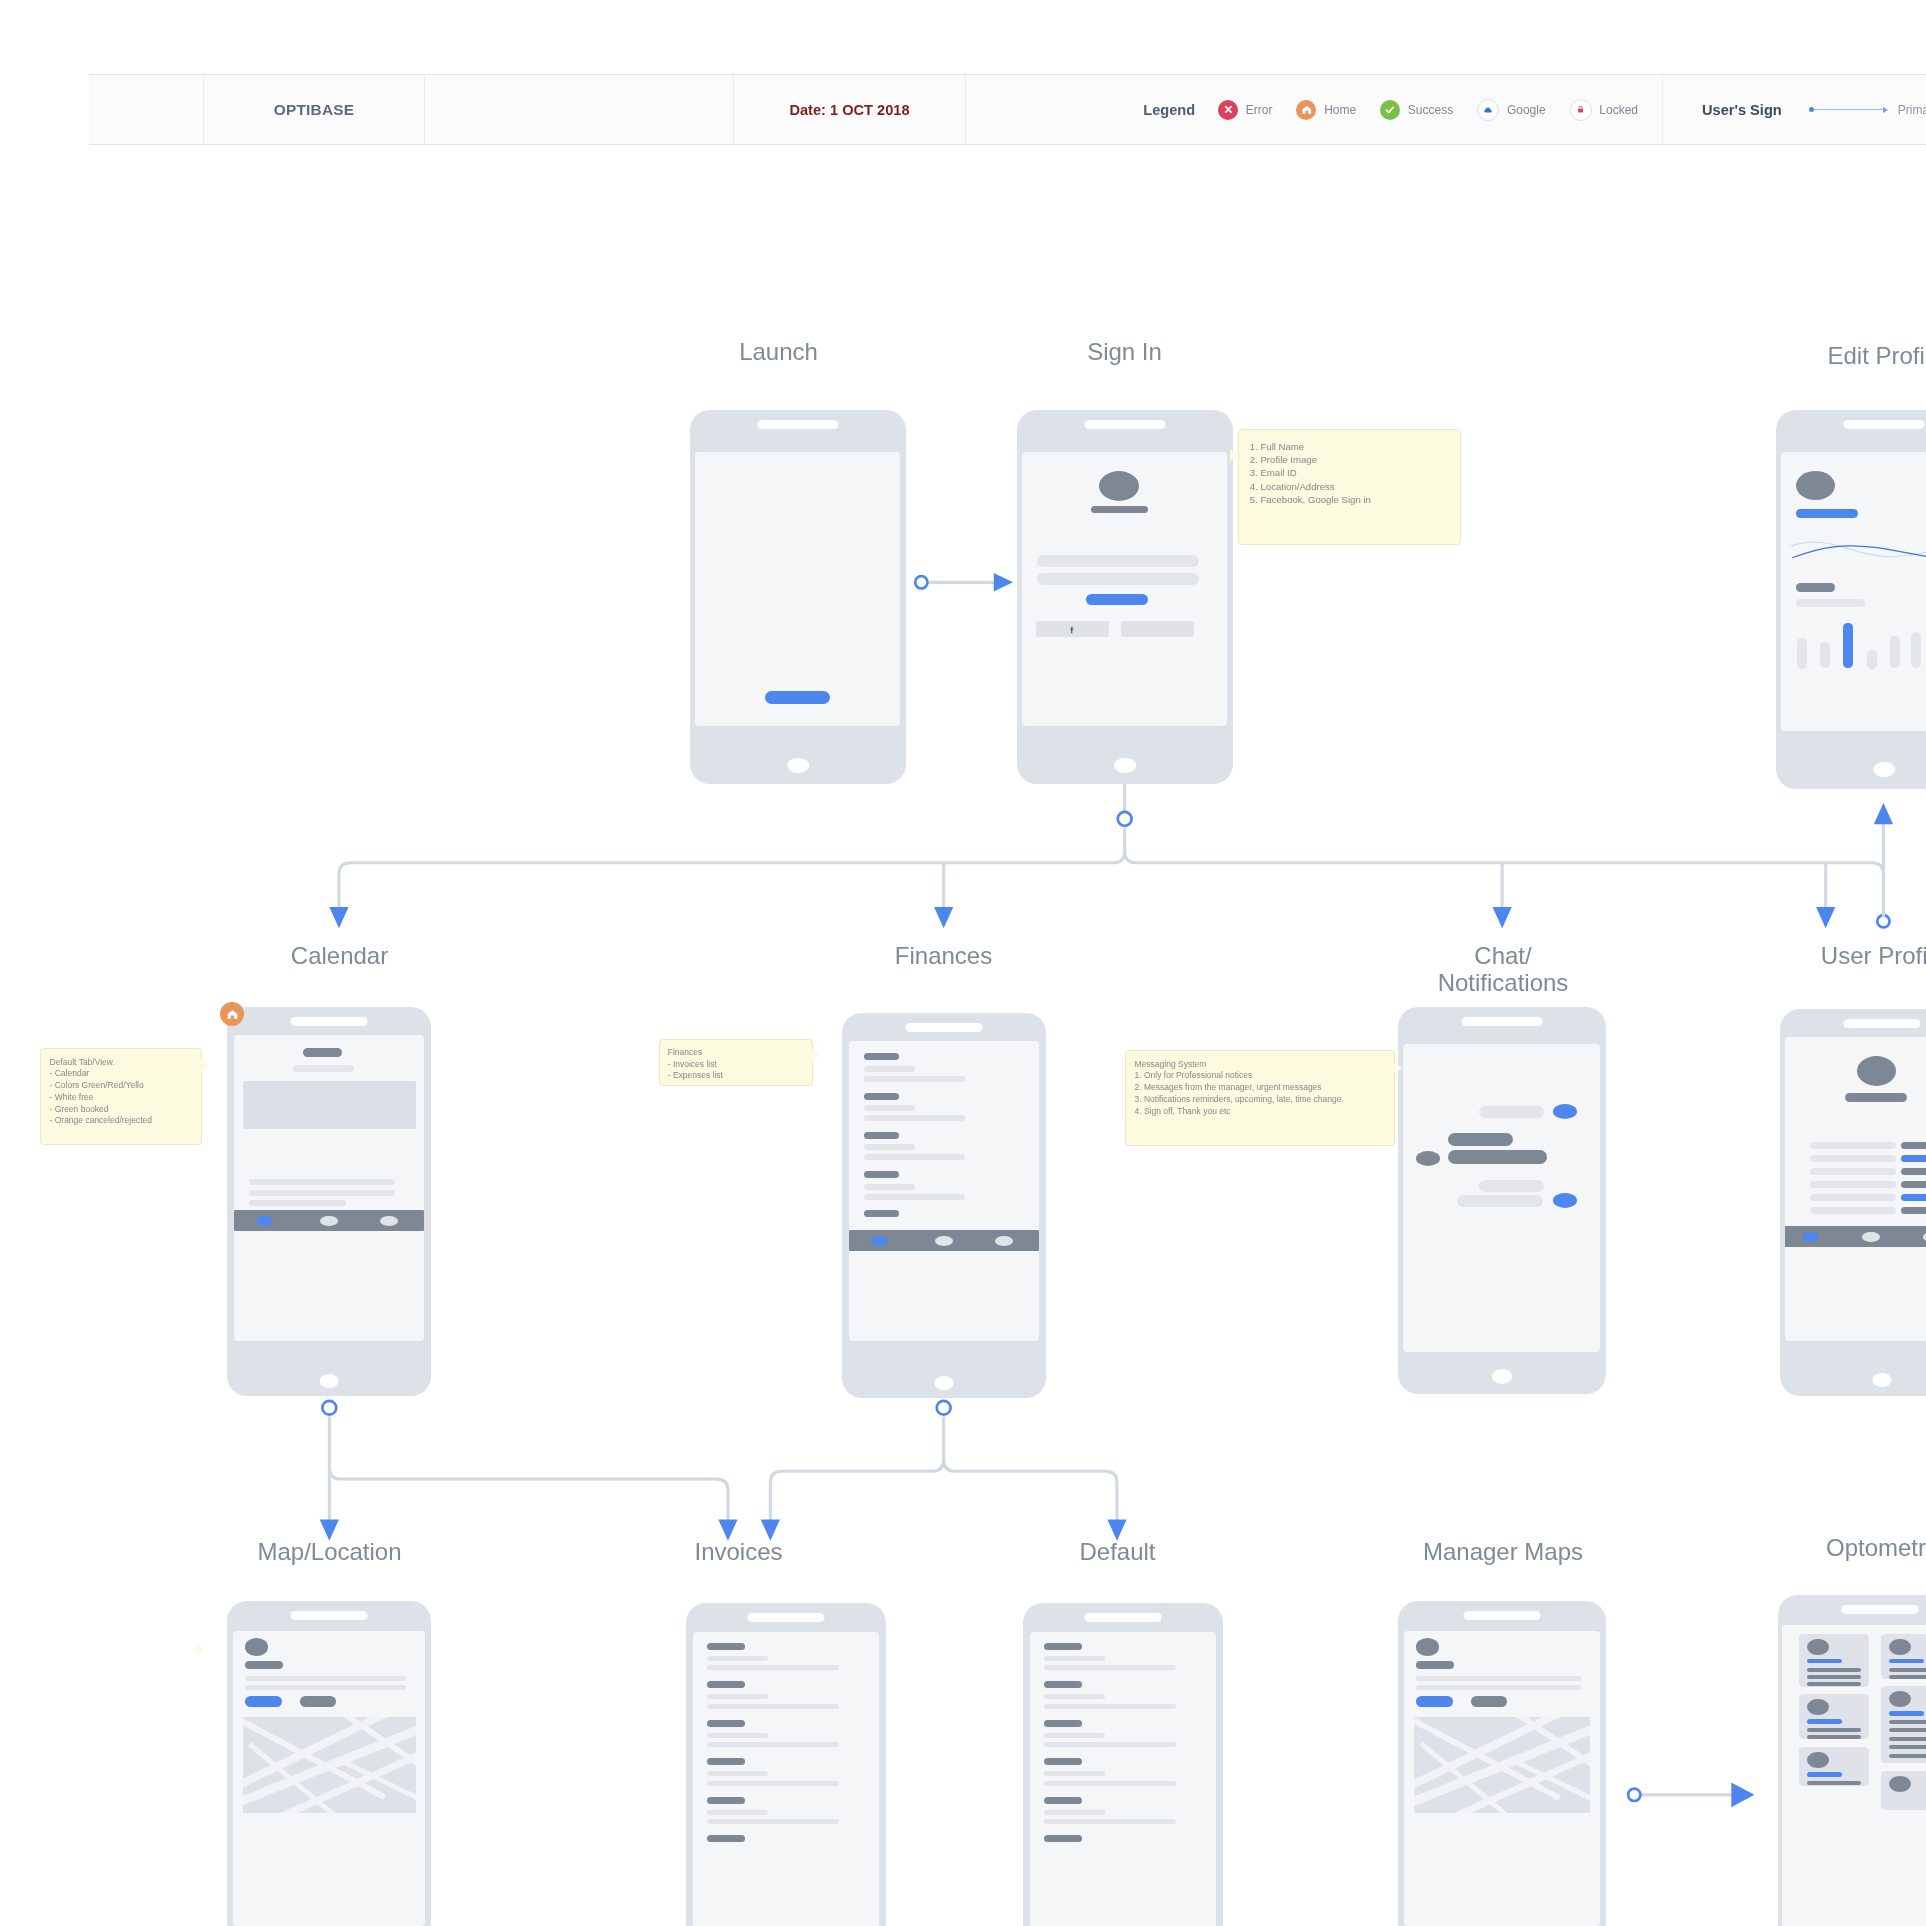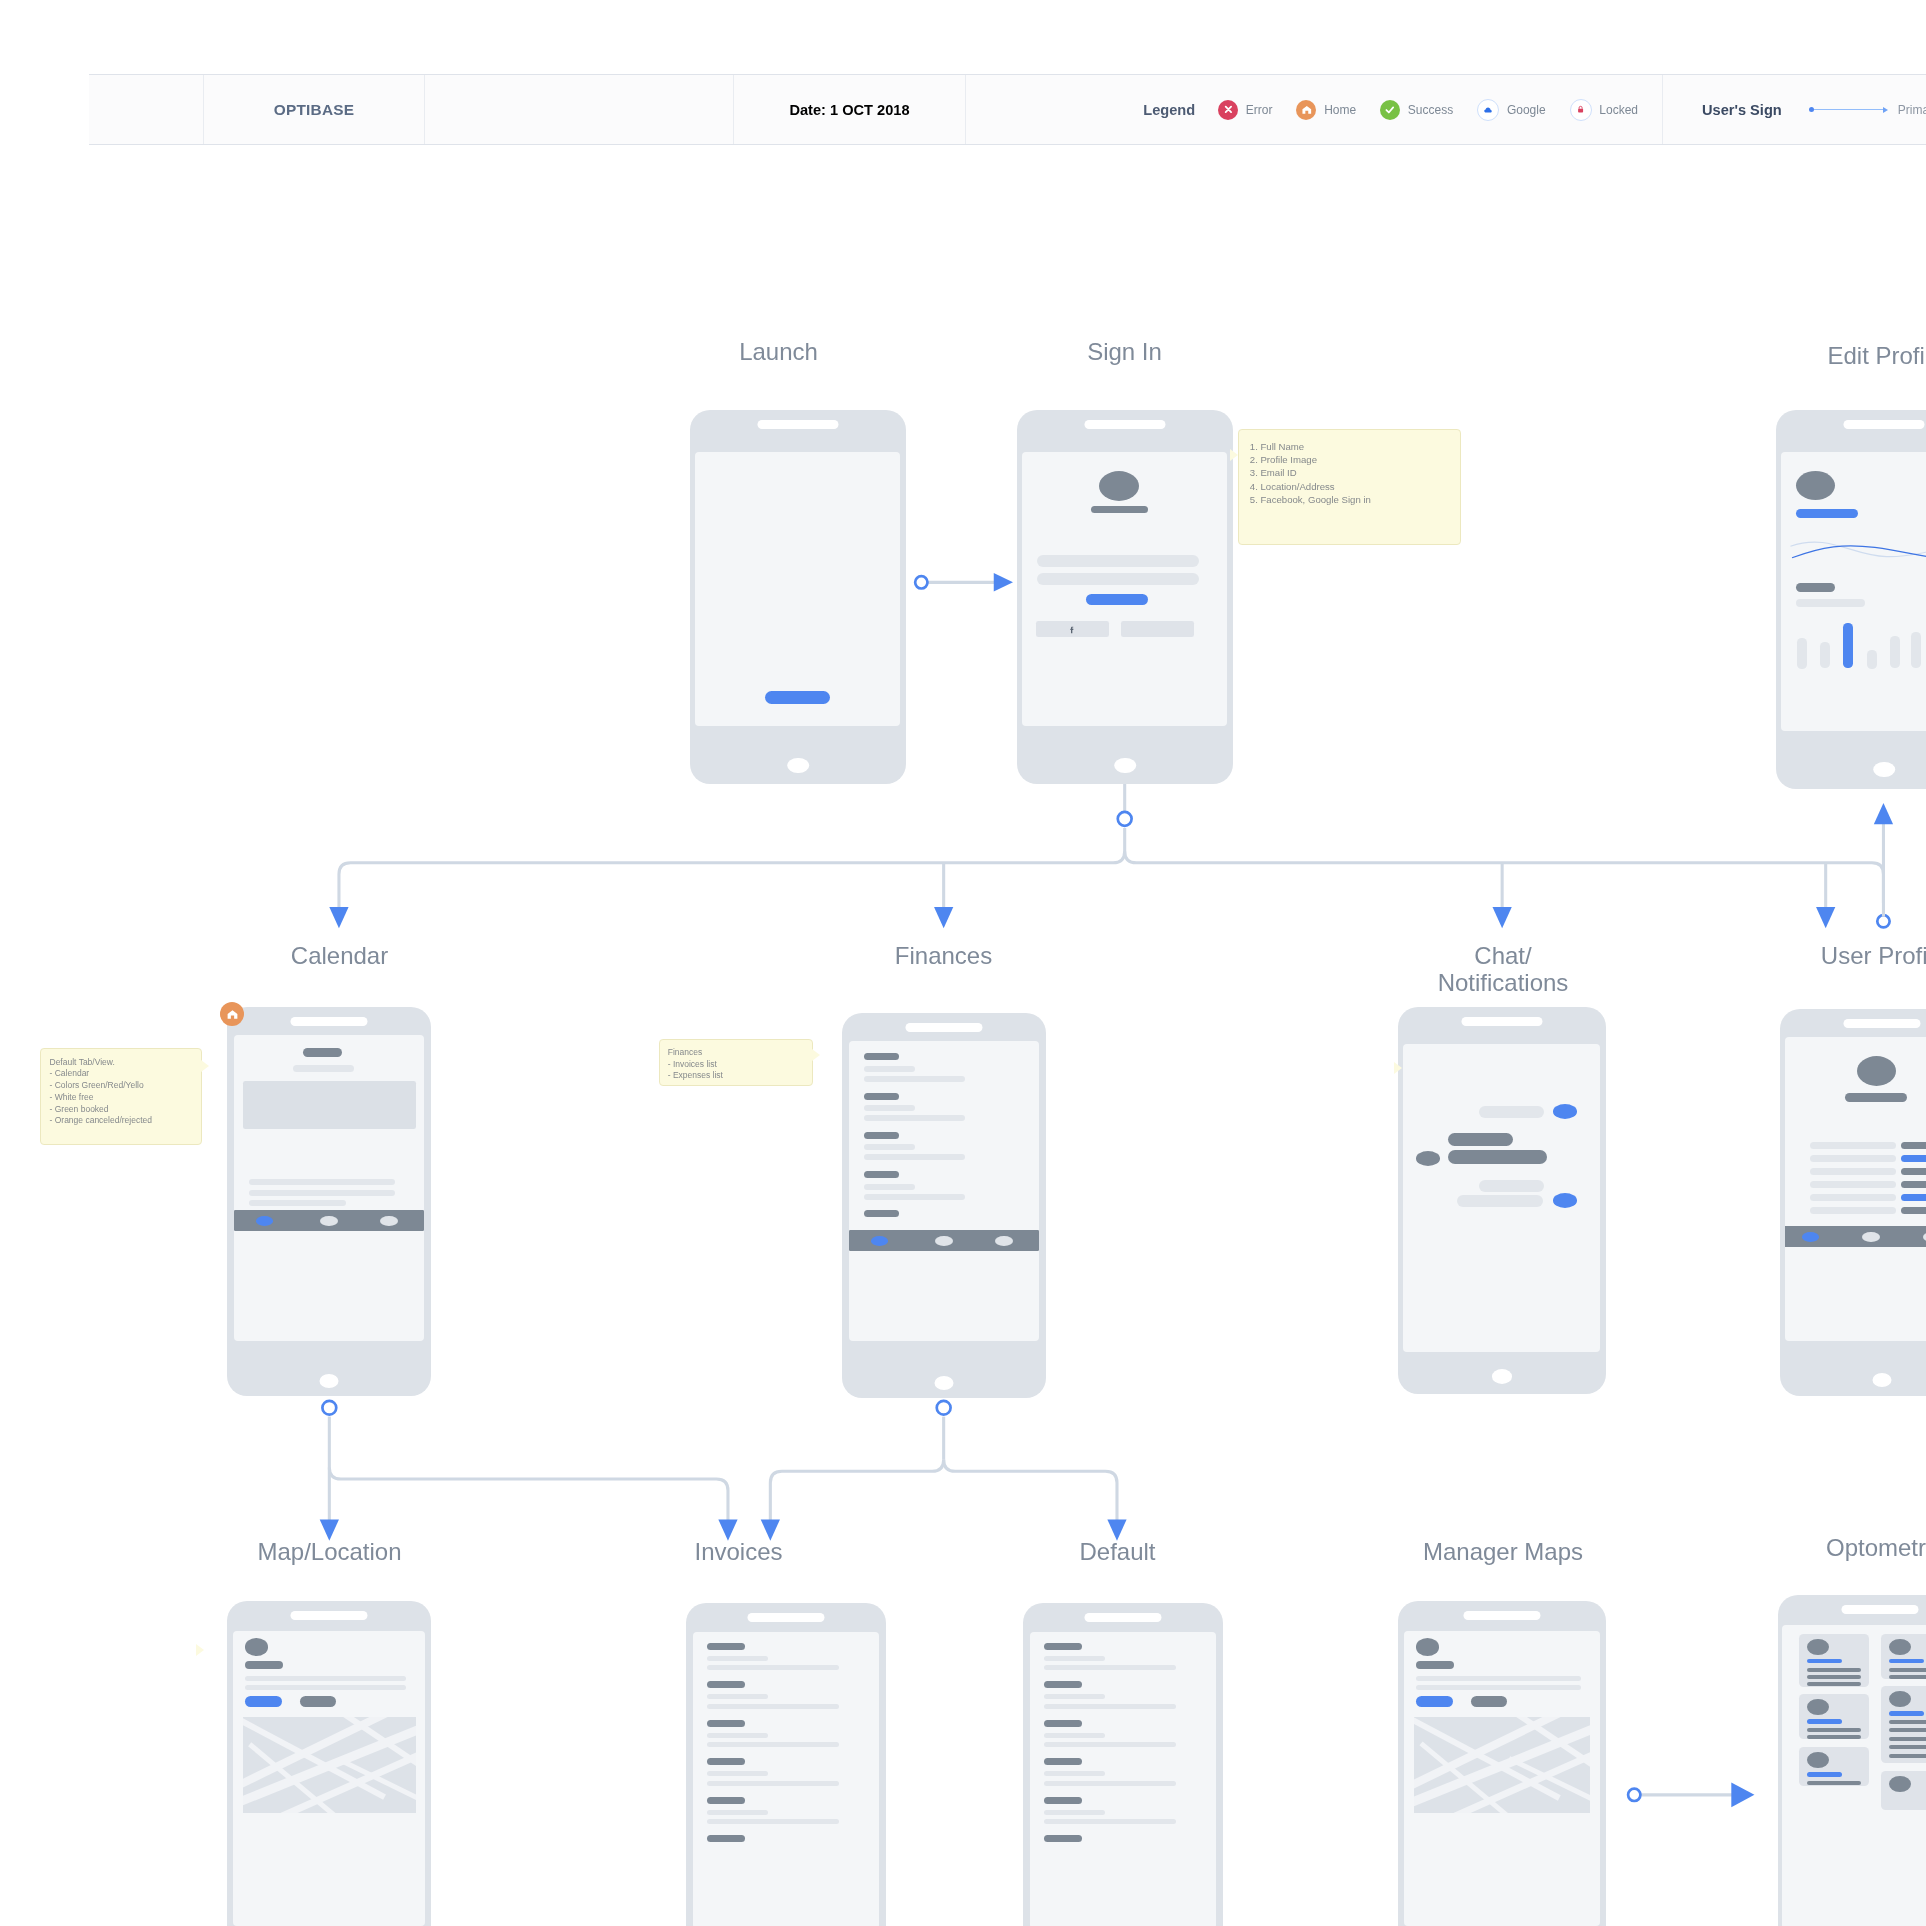--- a/index.html
+++ b/index.html
@@ -19,21 +19,21 @@
   .hcell{border-right:0.8px solid #e9ecf1;display:flex;align-items:center;justify-content:center;}
   .hcell.last{border-right:none;}
   .hc-blank1{width:114px;}
   .hc-logo{width:220px;}
   .hc-blank2{width:308px;}
   .hc-date{width:231px;}
   .hc-legend{width:666px;justify-content:flex-end;padding-left:30px;}
   .hc-flow{flex:1;justify-content:flex-start;padding-left:39px;}
 
   .logo-text{font-size:15.4px;font-weight:700;color:#5b6b84;letter-spacing:0.2px;}
-  .date-text{font-size:14.6px;font-weight:700;color:#000000;}
+  .date-text{font-size:14.6px;font-weight:700;color:#7f1d1d;}
   .legend-title{font-size:14.6px;font-weight:700;color:#4d5b73;margin-right:23px;}
   .flow-title{font-size:14.6px;font-weight:700;color:#3b4a63;margin-right:27px;}
 
   .legend-item{display:flex;align-items:center;margin-right:24px;}
   .legend-label{font-size:12px;color:#7d8895;margin-left:7.7px;white-space:nowrap;}
 
   .lgicon{width:20px;height:20px;border-radius:50%;display:flex;align-items:center;justify-content:center;flex:none;}
   .lgicon svg{display:block;}
   .lg-error{background:#d9415f;}
   .lg-home{background:#e8955a;}
@@ -360,20 +360,25 @@
       <div class="bub dark" style="left:45px;top:89px;width:65px;height:13px;"></div>
       <div class="bub-dot grey" style="left:12.3px;top:107px;width:24px;height:14.6px;"></div>
       <div class="bub dark" style="left:45px;top:106px;width:99px;height:14px;"></div>
       <div class="bub light" style="left:76px;top:136px;width:65px;height:12.3px;"></div>
       <div class="bub light" style="left:54px;top:151px;width:86px;height:12.3px;"></div>
       <div class="bub-dot blue" style="left:150px;top:149px;width:24px;height:14.6px;"></div>
     </div>
     <div class="homebtn" style="bottom:10px;width:20px;height:14.6px;"></div>
   </div>
 
+  <div class="note" style="left:1125px;top:1050px;width:270px;height:96px;padding:7.7px 8.5px;font-size:8.5px;">Messaging System
+1. Only for Professional notices
+2. Messages from the manager, urgent messages
+3. Notifications reminders, upcoming, late, time change.
+4. Sign off, Thank you etc</div>
   <div class="note-tail" style="left:1394px;top:1062px;"></div>
 
   <div class="phone" style="left:1780px;top:1009px;width:204px;height:387px;">
     <div class="notch" style="width:77px;"></div>
     <div class="screen" style="left:5.4px;top:28px;width:193px;height:304px;">
       <div class="avtr" style="left:72px;top:19px;width:39px;height:30px;"></div>
       <div class="bar dark" style="left:60px;top:56px;width:62px;height:9.2px;"></div>
       <div class="bar" style="left:25px;top:105px;width:86px;height:7px;"></div>
       <div class="bar" style="left:25px;top:118px;width:86px;height:7px;"></div>
       <div class="bar" style="left:25px;top:131px;width:86px;height:7px;"></div>

